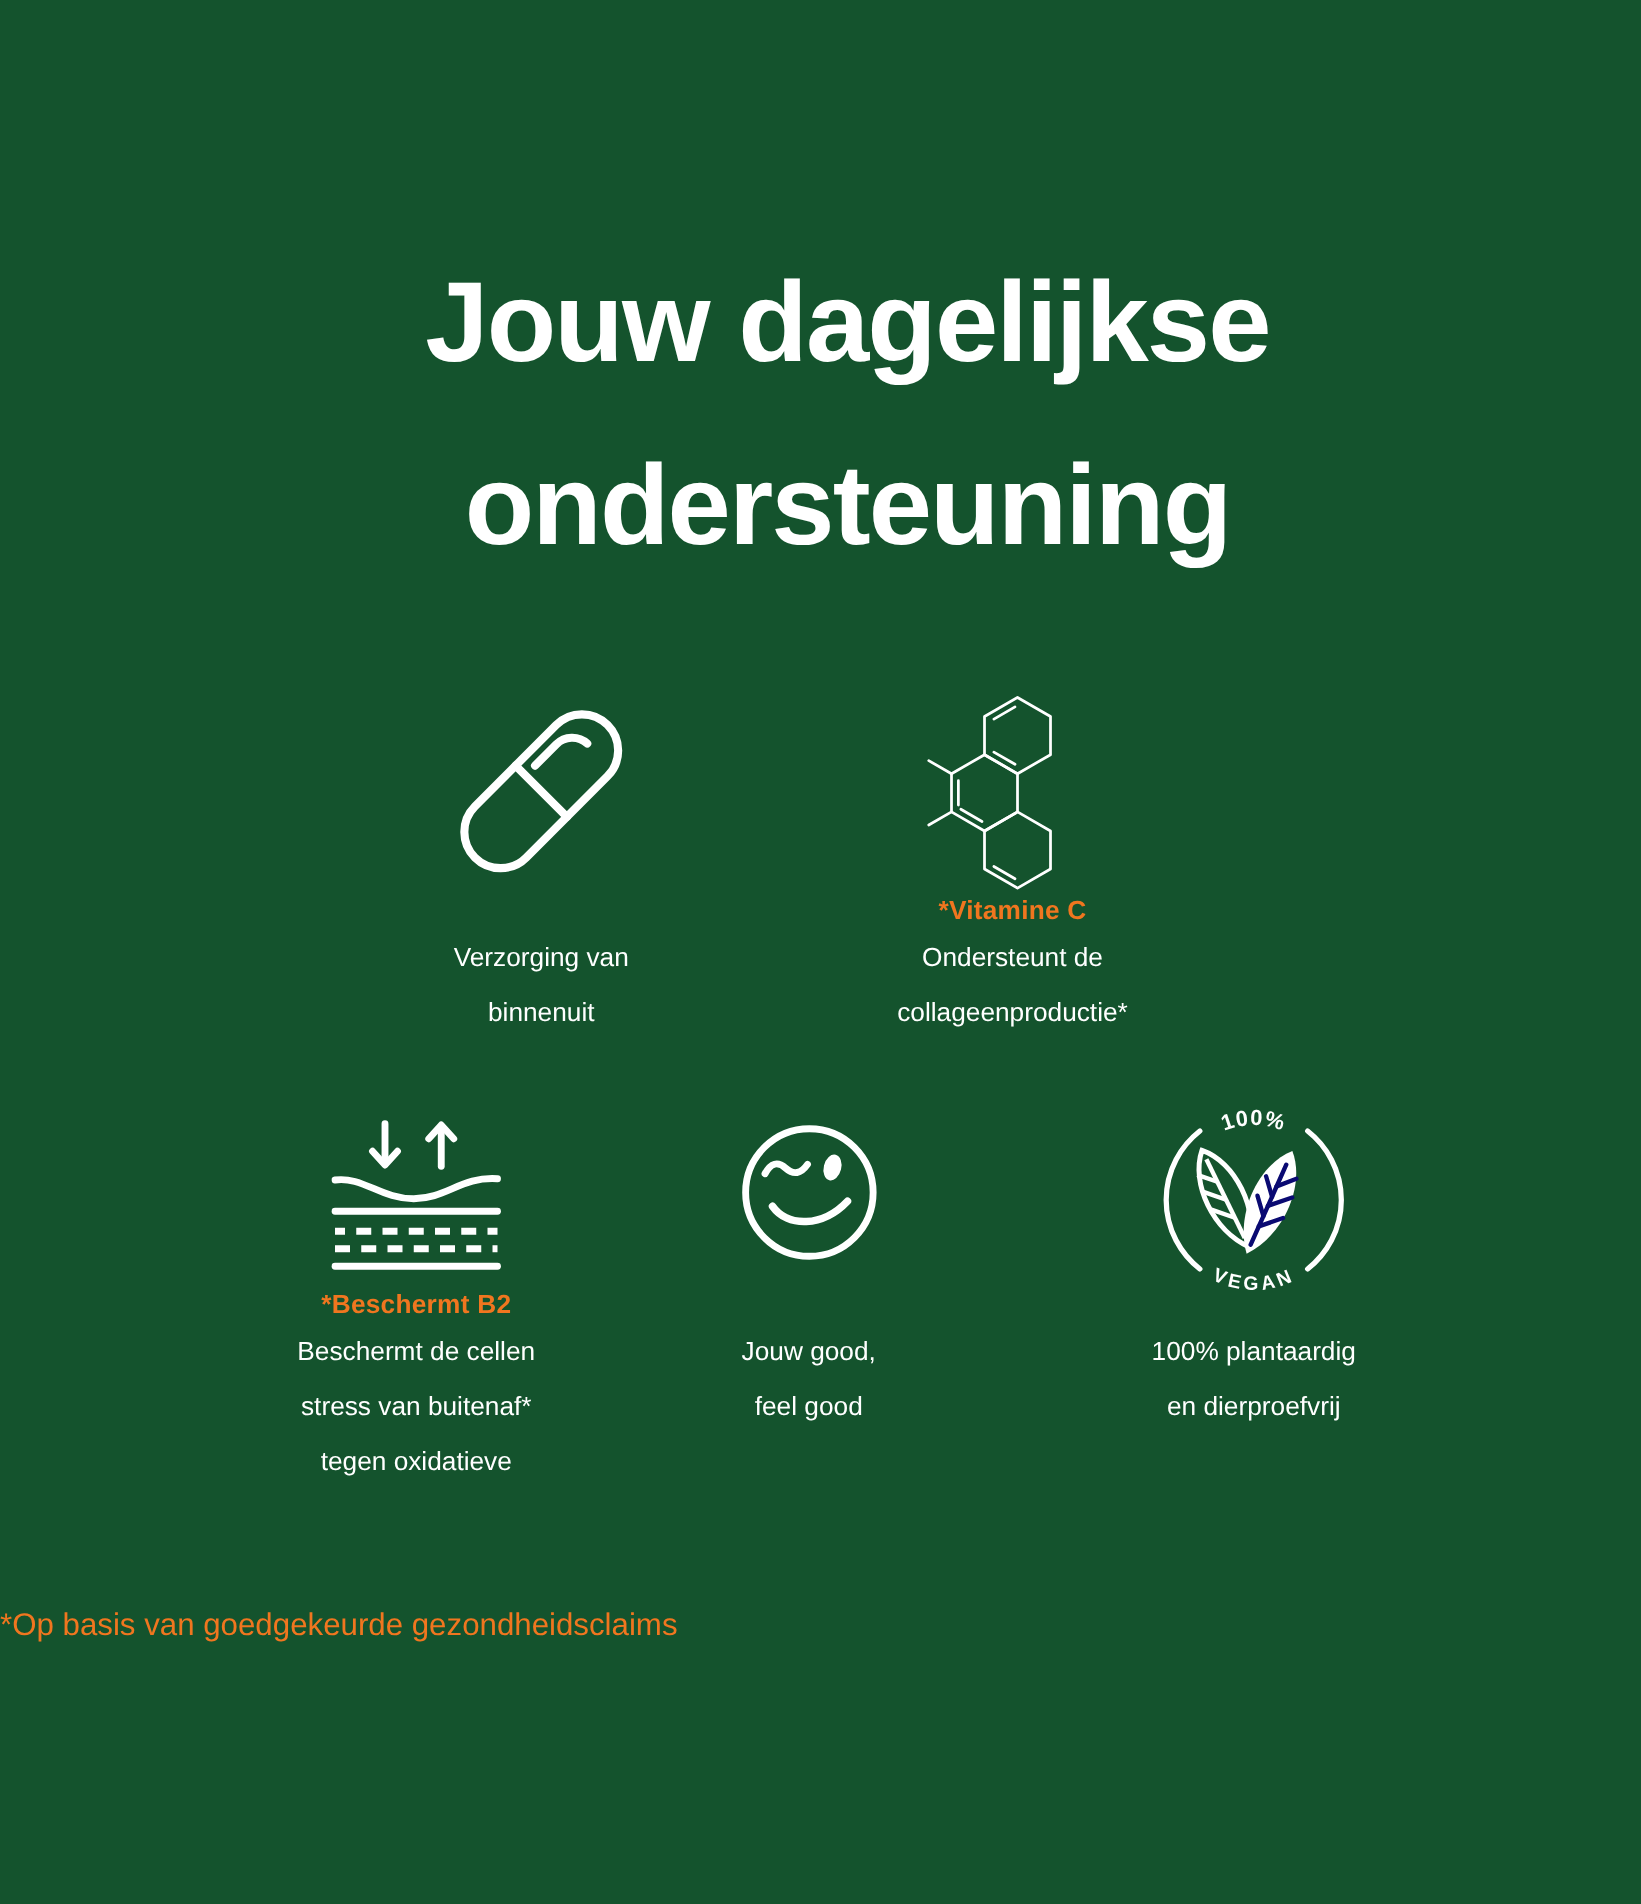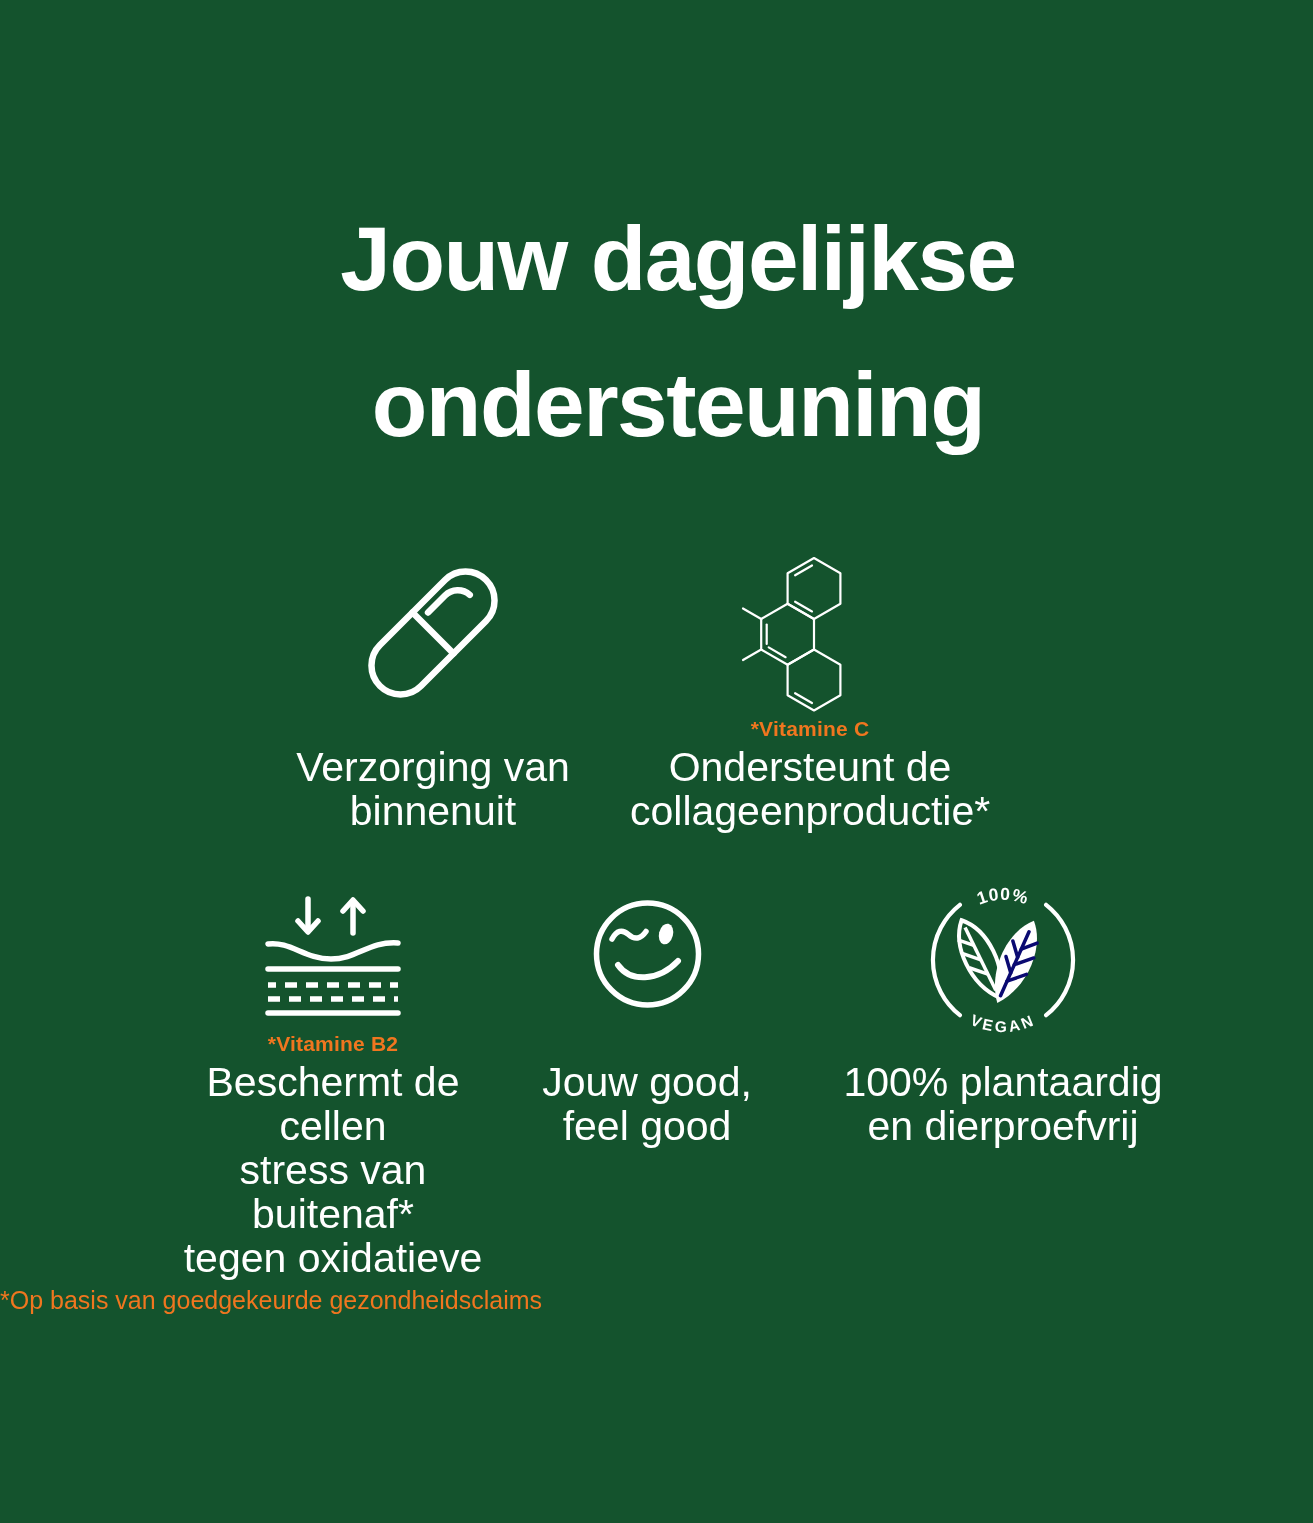--- a/index.html
+++ b/index.html
@@ -16,21 +16,21 @@
   }
   .title span{display:block;}
   .feature{position:absolute;text-align:center;}
   .icon-slot{display:flex;align-items:center;justify-content:center;overflow:visible;}
   .row1 .icon-slot{height:165px;}
   .row2 .icon-slot{height:150px;}
   .vit-label{
     height:28px;line-height:28px;font-size:21px;font-weight:700;
     color:#F0761F;letter-spacing:0.2px;
   }
-  .caption{font-size:41px;line-height:44px;font-weight:400;color:#fff;margin-top:2px;}
+  .caption{font-size:21px;line-height:44px;font-weight:400;color:#fff;margin-top:2px;}
   .caption span{display:block;}
   .footnote{
     position:absolute;top:1284px;left:0;width:100%;text-align:left;
     font-size:25px;line-height:32px;color:#F0761F;margin:0;font-weight:400;
   }
   svg{display:block;}
   .badge-shift{margin-top:10px;}
   .badge-text{font-family:"Liberation Sans", sans-serif;font-weight:700;fill:#fff;}
 </style>
 </head>
@@ -93,21 +93,21 @@
           <line x1="88" y1="40" x2="88" y2="10"></line>
           <polyline points="78,18 88,7 98,18"></polyline>
           <path d="M 3 51 C 25 48 40 66 66 66 C 92 66 104 48 133 50"></path>
           <line x1="3" y1="76" x2="133" y2="76"></line>
           <line x1="3" y1="92" x2="133" y2="92" stroke-dasharray="12 9" stroke-dashoffset="4" stroke-linecap="butt"></line>
           <line x1="3" y1="106" x2="133" y2="106" stroke-dasharray="12 9" stroke-linecap="butt"></line>
           <line x1="3" y1="120" x2="133" y2="120"></line>
         </g>
       </svg>
     </div>
-    <div class="vit-label">*Vitamine B2</div>
+    <div class="vit-label">*Beschermt B2</div>
     <div class="caption">
       <span>Beschermt de cellen</span>
       <span>stress van buitenaf*</span>
       <span>tegen oxidatieve</span>
     </div>
   </section>
 
   <section class="feature row2" style="left:497px;top:880px;width:300px;">
     <div class="icon-slot">
       <svg width="115" height="115" viewBox="0 0 115 115" aria-hidden="true">

